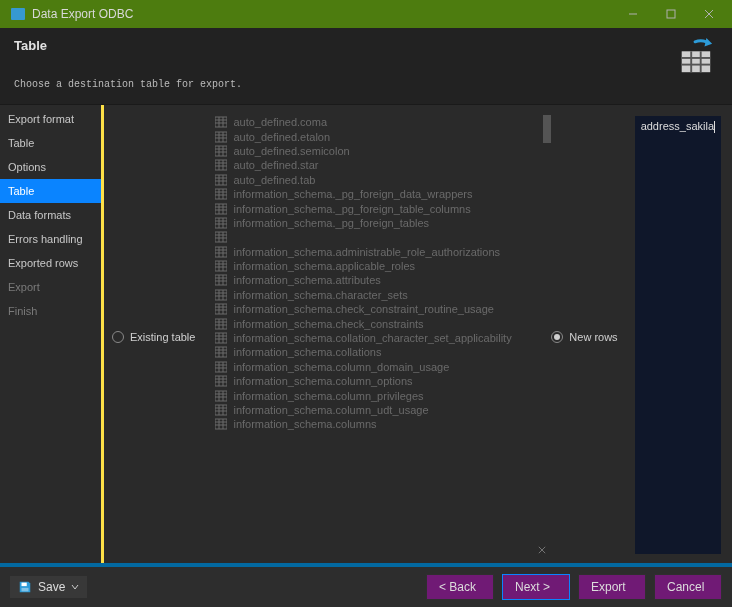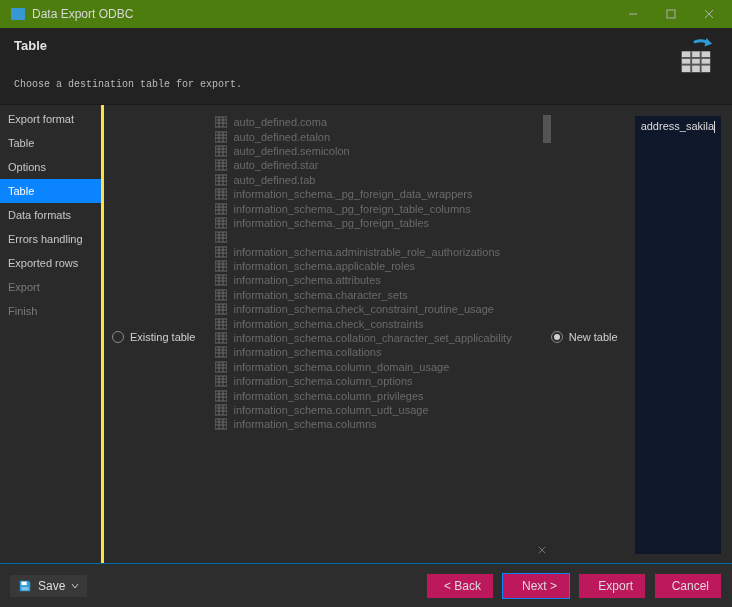--- a/index.html
+++ b/index.html
@@ -157,45 +157,45 @@
   border: 1px solid #2a2a2a;
   color: #dddddd;
   font-size: 11px;
   padding: 4px 6px;
   outline: none;
 }
 .caret { display:inline-block; width:1px; height:12px; background:#ddd; vertical-align:middle;}
 .footer {
   height: 44px;
   background: #2d2d2d;
-  border-top: 1px solid #0369a1;
+  border-top: 4px solid #0369a1;
   display: flex;
   align-items: center;
   padding: 0 10px;
   gap: 8px;
 }
 .save-btn {
   display: flex;
   align-items: center;
   gap: 6px;
   background: #383838;
   padding: 4px 8px;
   cursor: pointer;
   color: #ddd;
   font-size: 12px;
 }
 .footer-spacer { flex: 1; }
 .nav-btn {
   min-width: 68px;
   padding: 5px 12px;
-  background: #be185d;
+  background: #701a75;
   border: 1px solid #2f2f2f;
   color: #dcdcdc;
   font-size: 12px;
-  text-align: right;
+  text-align: left;
   cursor: pointer;
 }
 .nav-btn.primary { border: 1px solid #0a84ff; }
 .save-icon { width:14px; height:14px; fill:#2d9bd8; }
 .chev { width:8px; height:8px; }
 </style>
 </head>
 <body>
 
 <div class="titlebar">
@@ -484,21 +484,21 @@
           <svg viewBox="0 0 10 10" width="8" height="8">
               <line x1="1" y1="1" x2="9" y2="9" stroke="#888" stroke-width="1"></line>
               <line x1="9" y1="1" x2="1" y2="9" stroke="#888" stroke-width="1"></line>
             </svg>
         </div>
       </div>
     </div>
 
     <div class="radio-row">
       <span class="radio-outer sel" id="radio-new"></span>
-      <span>New table</span>
+      <span>New rows</span>
     </div>
 
     <div class="new-table-input">
       <span id="new-table-val">address_sakila</span><span class="caret"></span>
     </div>
   </div>
 </div>
 
 <div class="footer">
   <div class="save-btn">

